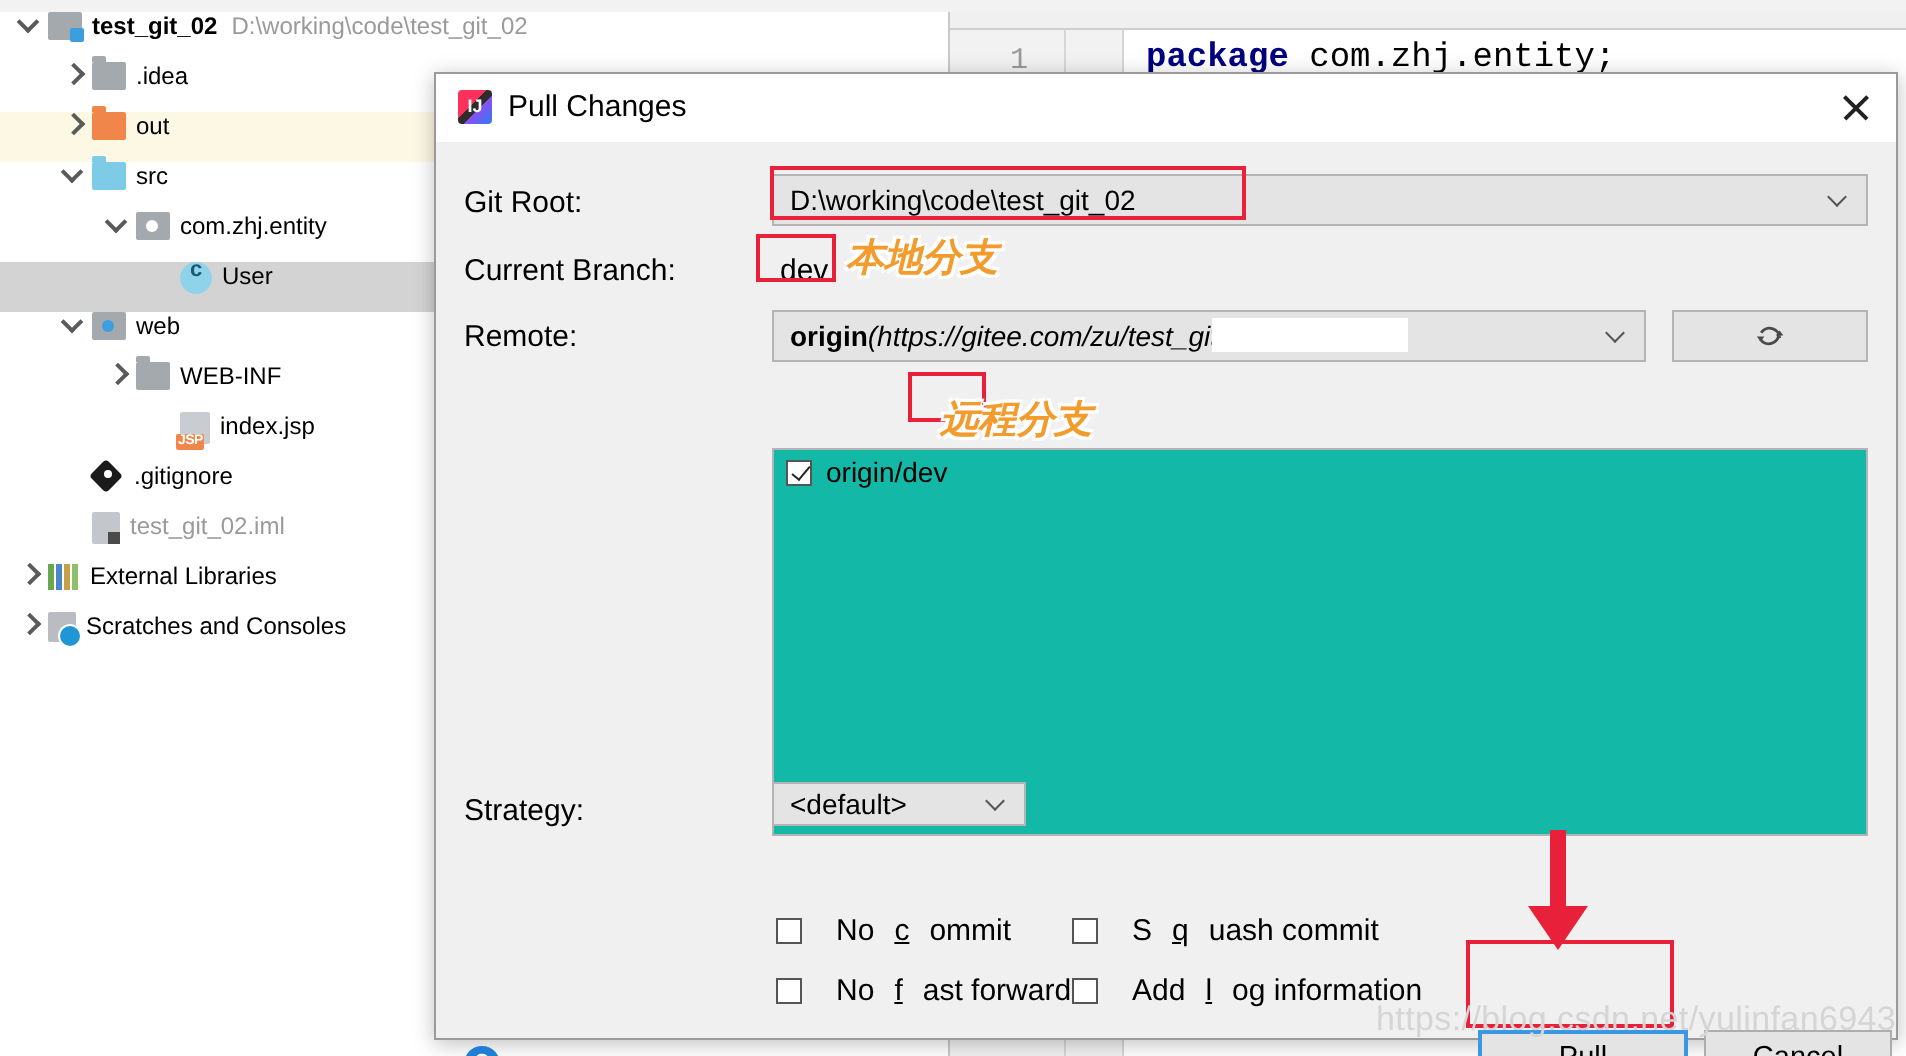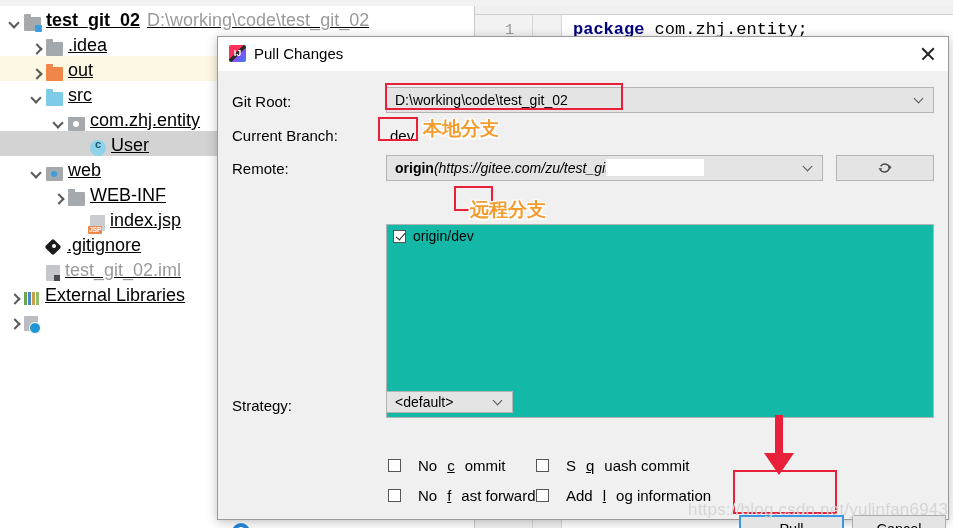--- a/index.html
+++ b/index.html
@@ -54,24 +54,23 @@
     white-space: nowrap;
   }
   .kw { color: #000080; font-weight: bold; }
   .plain { color: #000000; }
 
   
   .tree { position: absolute; left: 0; top: 0; width: 474px; }
   .tree-row {
     position: relative;
     height: 25px;
-    display: flex; align-items: flex-end;
-    font-size: 18px; color: #000000;
+    display: flex; align-items: flex-start;
+    font-size: 12px; color: #000000;
     white-space: nowrap;
-    text-decoration: underline;
   }
   .tree-row.hl-yellow { background: #fdf8e3; }
   .tree-row.hl-gray   { background: #d3d3d3; }
 
   .arrow {
     width: 13px; height: 13px; margin-right: 3px;
     position: relative; flex: 0 0 auto;
   }
   .arrow::before {
     content: ""; position: absolute; left: 3px; top: 2px;
@@ -307,20 +306,21 @@
   .cn-anno {
     position: absolute;
     font-size: 19px; font-weight: bold;
     color: #f39c2d;
     white-space: nowrap;
     text-shadow:
       -1.5px -1.5px 0 #ffffff, 1.5px -1.5px 0 #ffffff,
       -1.5px 1.5px 0 #ffffff, 1.5px 1.5px 0 #ffffff,
       0 0 3px #ffffff;
     pointer-events: none;
+    font-style: italic;
   }
   .red-arrow {
     position: absolute; pointer-events: none;
   }
   .redaction {
     position: absolute;
     background: #ffffff;
   }
   .watermark {
     position: absolute;
@@ -396,20 +396,21 @@
           <span class="tlabel grayfile">test_git_02.iml</span>
         </div>
         <div class="tree-row" style="padding-left: 8px;">
           <span class="arrow right"></span>
           <span class="ficon lib"></span>
           <span class="tlabel">External Libraries</span>
         </div>
         <div class="tree-row" style="padding-left: 8px;">
           <span class="arrow right"></span>
           <span class="ficon scratch"></span>
+          <span class="tlabel">Scratches and Consoles</span>
         </div>
       </div>
   </div>
 
   <div class="editor-panel">
     <div class="editor-tabstrip"></div>
     <div class="gutter"></div>
     <div class="gutter-sep"></div>
     <div class="line-no">1</div>
     <div class="code-line">

